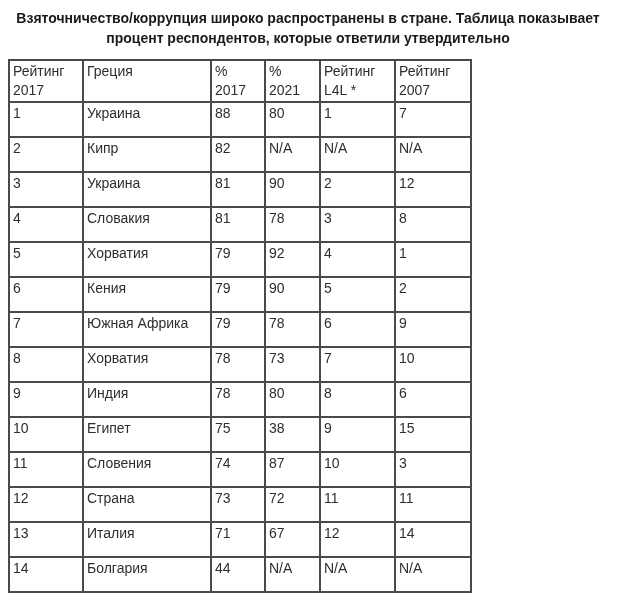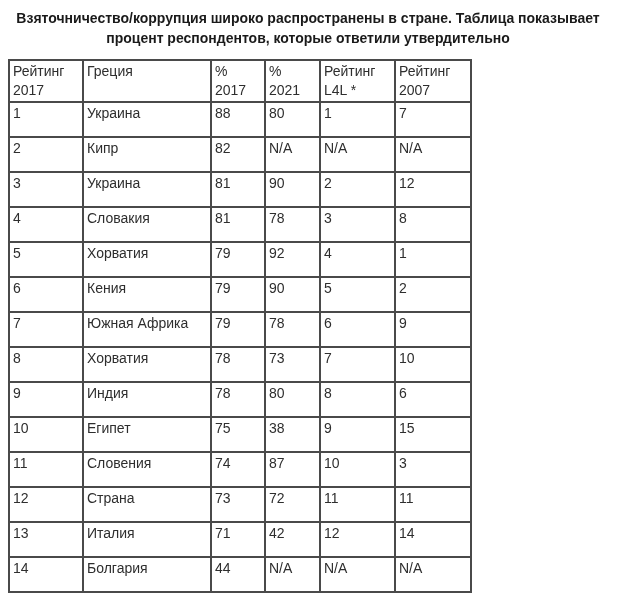--- a/index.html
+++ b/index.html
@@ -171,21 +171,21 @@
           <td>Страна</td>
           <td>73</td>
           <td>72</td>
           <td>11</td>
           <td>11</td>
         </tr>
         <tr>
           <td>13</td>
           <td>Италия</td>
           <td>71</td>
-          <td>42</td>
+          <td>67</td>
           <td>12</td>
           <td>14</td>
         </tr>
         <tr>
           <td>14</td>
           <td>Болгария</td>
           <td>44</td>
           <td>N/A</td>
           <td>N/A</td>
           <td>N/A</td>

